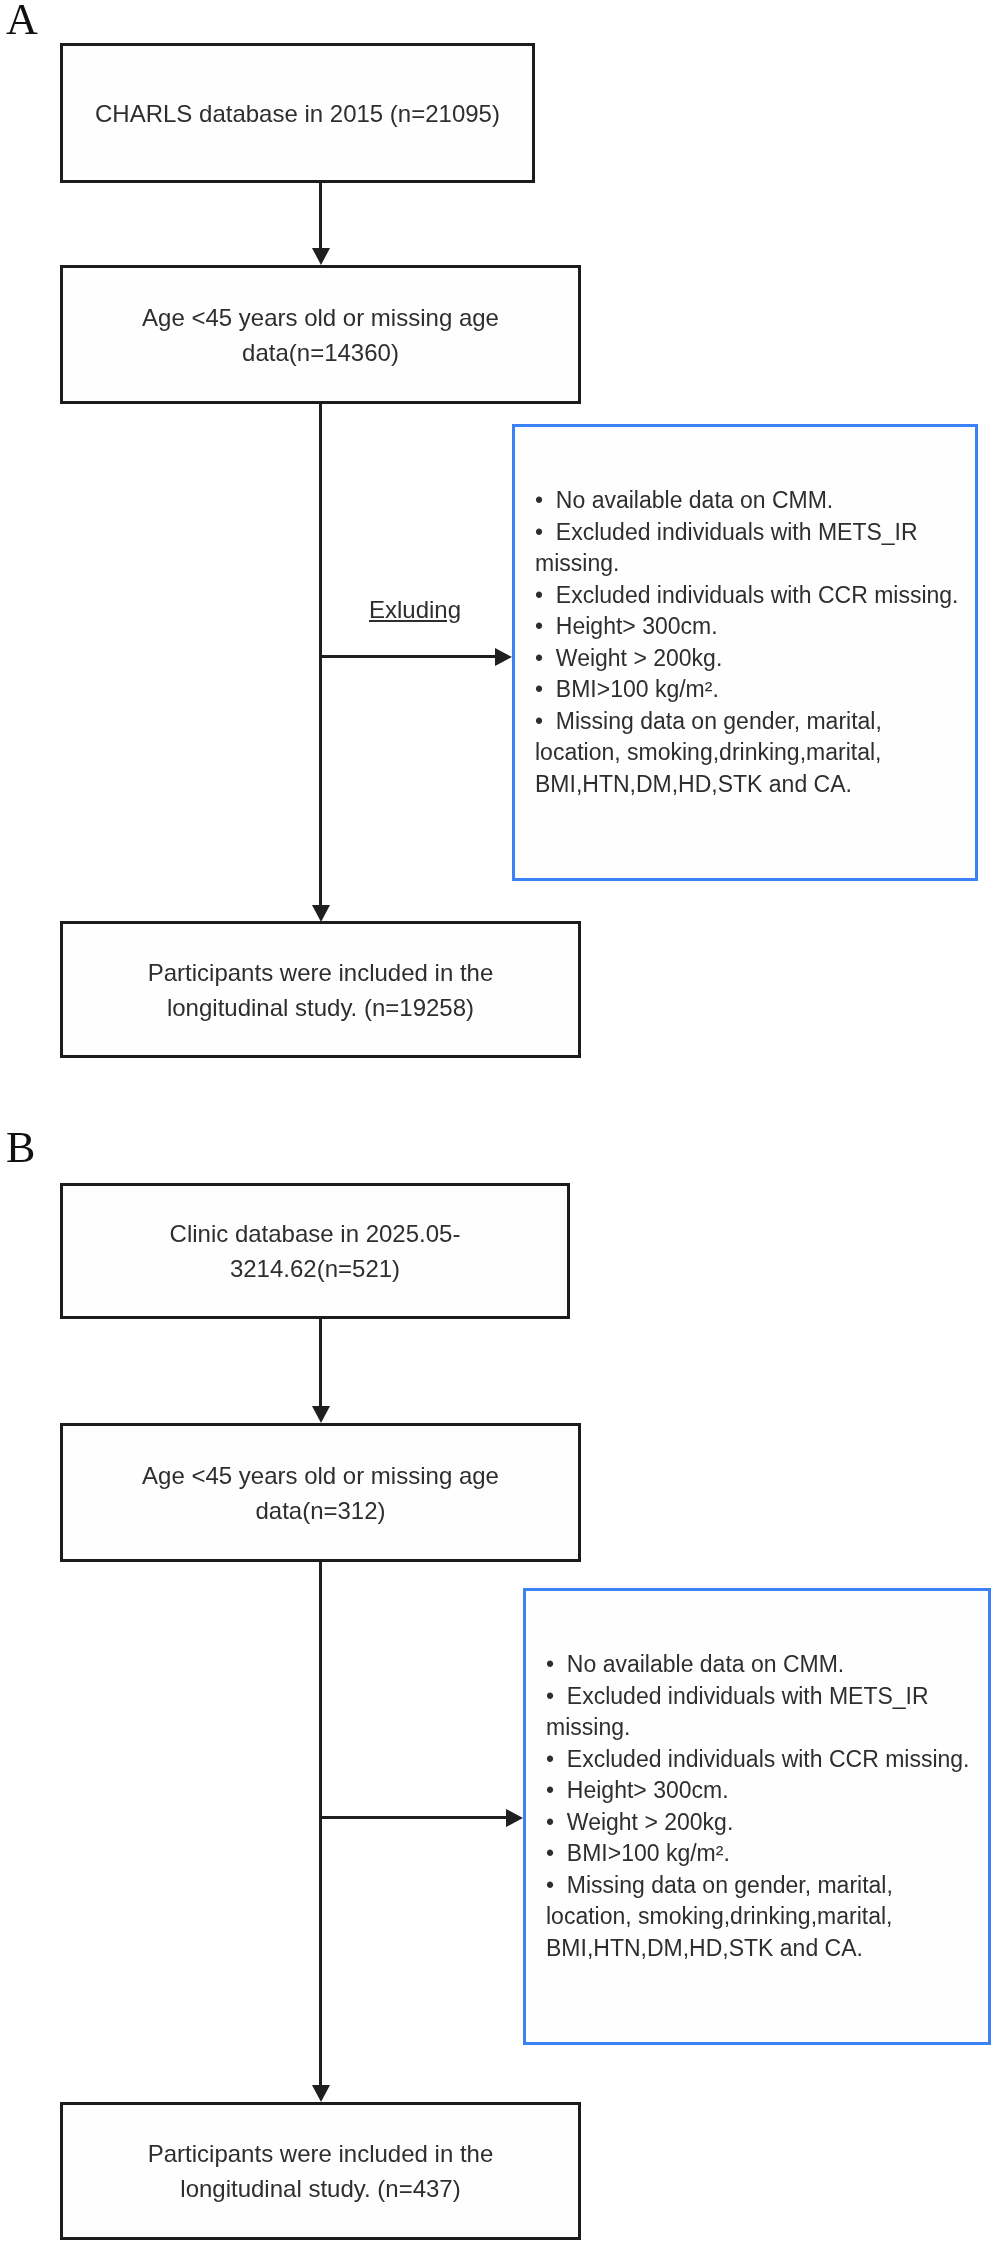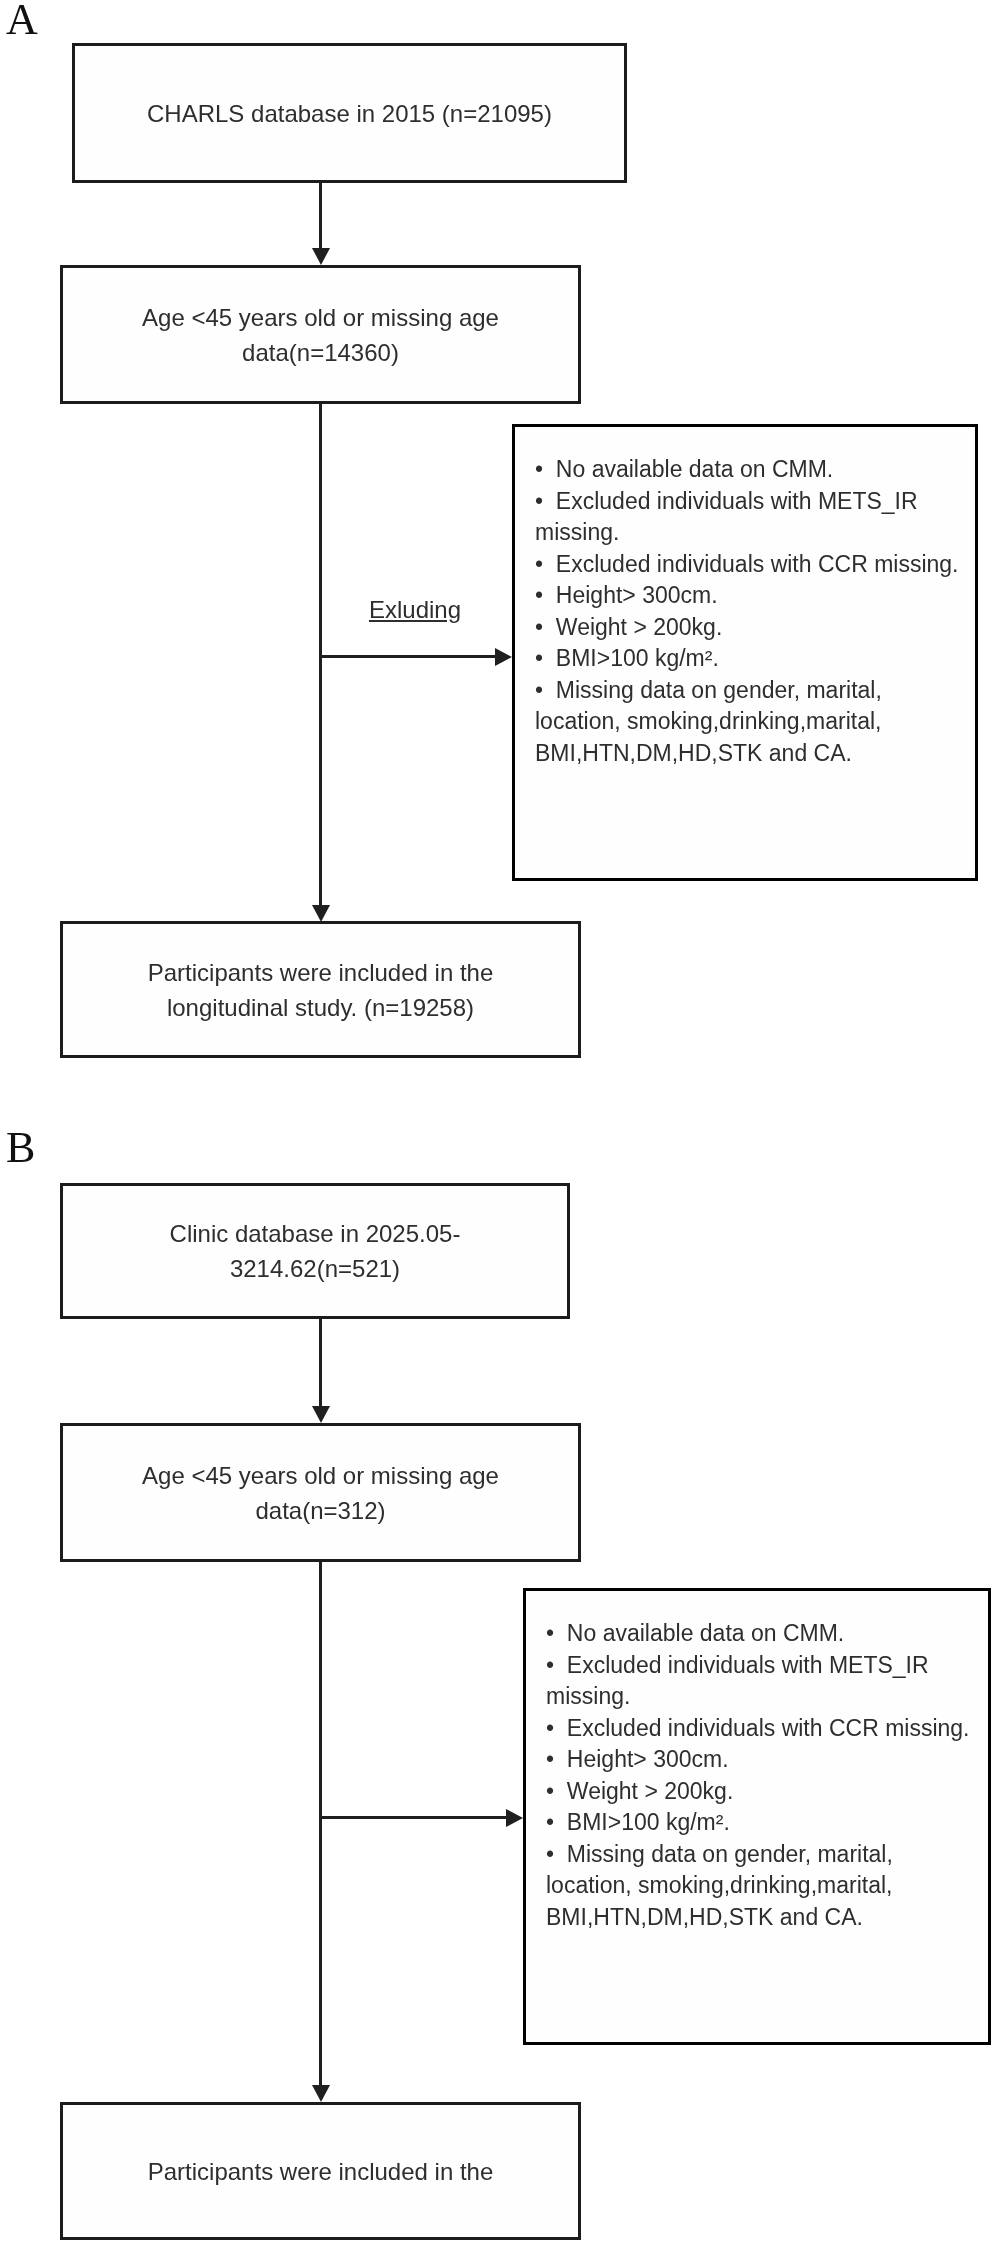--- a/index.html
+++ b/index.html
@@ -28,27 +28,27 @@
     align-items:center;
     text-align:center;
     font-size:24px;
     line-height:35px;
     color:#2e2e2e;
     box-sizing:border-box;
   }
   .flow-box .line{display:block;}
   .ex-box{
     position:absolute;
-    border:3px solid #000000;
+    border:3px solid #3b82f6;
     background:#fefefe;
     box-sizing:border-box;
     font-size:23px;
     line-height:31.5px;
     color:#2e2e2e;
-    padding:27px 12px 0 20px;
+    padding:58px 12px 0 20px;
     text-align:left;
   }
   .ex-item::before{content:"\2022\00a0\00a0";}
   .vline{
     position:absolute;
     width:3px;
     background:#1f1f1f;
   }
   .hline{
     position:absolute;
@@ -76,21 +76,21 @@
     text-align:center;
   }
 </style>
 </head>
 <body>
 
 <div id="figure">
 
   <div class="panel-label" style="left:6px;top:-2px;">A</div>
 
-  <div class="flow-box" style="left:72px;top:43px;width:555px;height:140px;justify-content:center;">
+  <div class="flow-box" style="left:60px;top:43px;width:475px;height:140px;justify-content:center;">
     <span class="line">CHARLS database in 2015 (n=21095)</span>
     <span class="line"></span>
   </div>
 
   <div class="vline" style="left:319px;top:183px;height:66px;"></div>
   <div class="arrow-down" style="left:312px;top:248px;"></div>
 
   <div class="flow-box" style="left:60px;top:265px;width:521px;height:139px;">
     <span class="line">Age &lt;45 years old or missing age</span>
     <span class="line">data(n=14360)</span>
@@ -145,15 +145,16 @@
     <div class="ex-item">Excluded individuals with METS_IR missing.</div>
     <div class="ex-item">Excluded individuals with CCR missing.</div>
     <div class="ex-item">Height&gt; 300cm.</div>
     <div class="ex-item">Weight &gt; 200kg.</div>
     <div class="ex-item">BMI&gt;100 kg/m².</div>
     <div class="ex-item">Missing data on gender, marital, location, smoking,drinking,marital, BMI,HTN,DM,HD,STK and CA.</div>
   </div>
 
   <div class="flow-box" style="left:60px;top:2102px;width:521px;height:138px;">
     <span class="line">Participants were included in the</span>
+    <span class="line">longitudinal study. (n=437)</span>
   </div>
 
 </div>
 
 </body></html>

